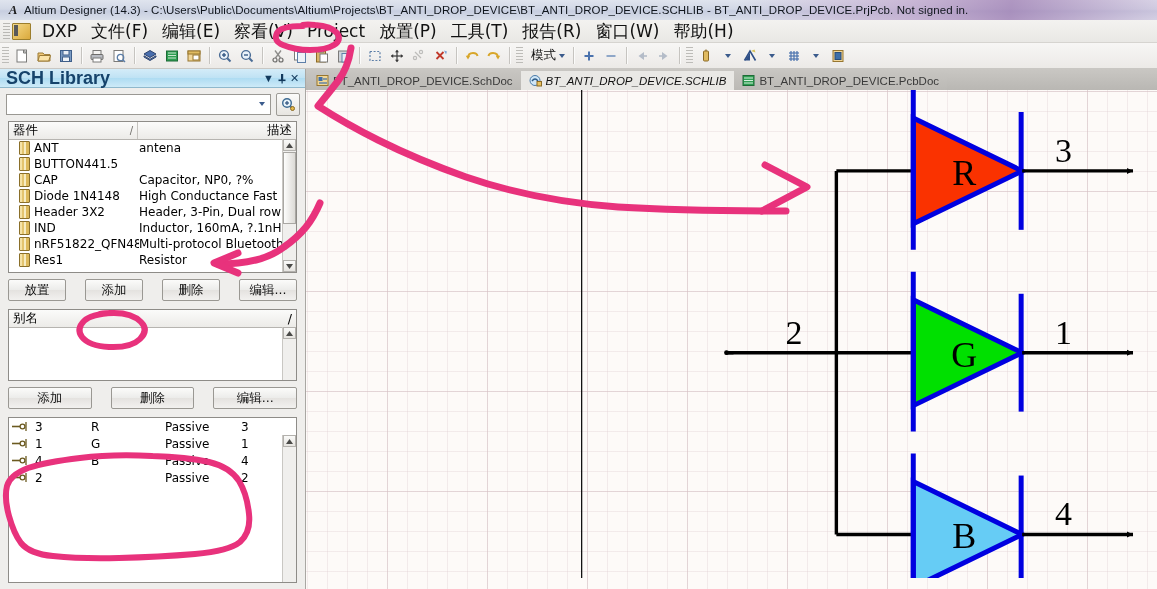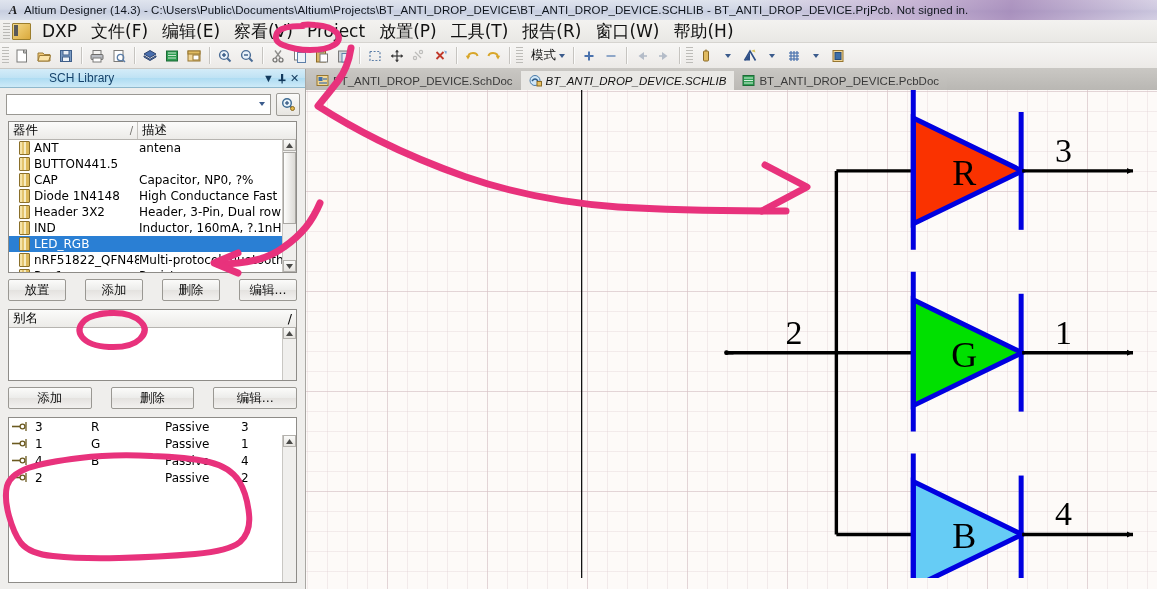--- a/index.html
+++ b/index.html
@@ -75,21 +75,21 @@
   
   .panel{
     width:305px;flex:0 0 305px;display:flex;flex-direction:column;
     background:#efeeec;border-right:1px solid #a9a7a3;min-height:0;
   }
   .panel-head{
     height:18px;flex:0 0 18px;display:flex;align-items:center;
     background:linear-gradient(to bottom,#d4ecf8 0%,#bfe2f4 50%,#aedcf2 51%,#cdeaf8 100%);
     border-bottom:1px solid #8fb8cc;padding:0 4px 0 6px;
   }
-  .panel-title{font-weight:normal;font-size:12px;color:#16436b;flex:1;margin-left:43px;}
+  .panel-title{font-weight:bold;font-size:18px;color:#16436b;flex:1;}
   .panel-btn{width:13px;height:13px;display:flex;align-items:center;justify-content:center;color:#12395c;font-size:11px;}
 
   .panel-search{height:26px;flex:0 0 26px;display:flex;align-items:center;padding:3px 5px 0 6px;gap:5px;}
   .combo{
     flex:1;height:19px;background:#fff;border:1px solid #9a9893;display:flex;align-items:center;
     padding:0 0 0 4px;font-size:11.5px;
   }
   .combo .cval{flex:1;color:#000;overflow:hidden;white-space:nowrap;}
   .combo-arrow{width:16px;height:17px;display:flex;align-items:center;justify-content:center;}
   .srch-btn{
@@ -101,21 +101,21 @@
   .list-wrap{
     margin:4px 8px 0 8px;flex:0 0 150px;border:1px solid #8e8c88;background:#fff;
     display:flex;flex-direction:column;min-height:0;position:relative;
   }
   .lhead{
     height:17px;flex:0 0 17px;display:flex;align-items:center;
     background:linear-gradient(to bottom,#fbfbfa 0%,#ecebe8 100%);
     border-bottom:1px solid #b6b4b0;font-size:12.5px;
     font-family:"DejaVu Sans","Liberation Sans",sans-serif;
   }
-  .lh{padding:0 4px;height:100%;display:flex;align-items:center;position:relative;}
+  .lh{padding:0 4px;height:100%;display:flex;align-items:center;position:relative;justify-content:flex-end;}
   .lh.c1{width:120px;border-right:1px solid #c5c3bf;justify-content:space-between;}
   .lh.c1 .sortg{color:#6d6b67;font-size:10px;}
   .lh.c2{flex:1;}
   .lbody{flex:1;overflow:hidden;position:relative;}
   .lrow{height:16px;display:flex;align-items:center;font-size:12px;white-space:nowrap;
     font-family:"DejaVu Sans","Liberation Sans",sans-serif;}
   .lrow.sel{background:#2a7fd4;color:#fff;}
   .lrow .nm{width:120px;display:flex;align-items:center;gap:4px;padding-left:10px;overflow:hidden;}
   .lrow .ds{flex:1;overflow:hidden;}
   .chip{
@@ -512,27 +512,20 @@
               </div>
               <div class="ds">Header, 3-Pin, Dual row</div>
             </div>
             <div class="lrow">
               <div class="nm">
                 <span class="chip"></span>
                 <span>IND</span>
               </div>
               <div class="ds">Inductor, 160mA, ?.1nH</div>
             </div>
-            <div class="lrow sel">
-              <div class="nm">
-                <span class="chip"></span>
-                <span>LED_RGB</span>
-              </div>
-              <div class="ds"></div>
-            </div>
             <div class="lrow">
               <div class="nm">
                 <span class="chip"></span>
                 <span>nRF51822_QFN48_I</span>
               </div>
               <div class="ds">Multi-protocol Bluetooth</div>
             </div>
             <div class="lrow">
               <div class="nm">
                 <span class="chip"></span>

